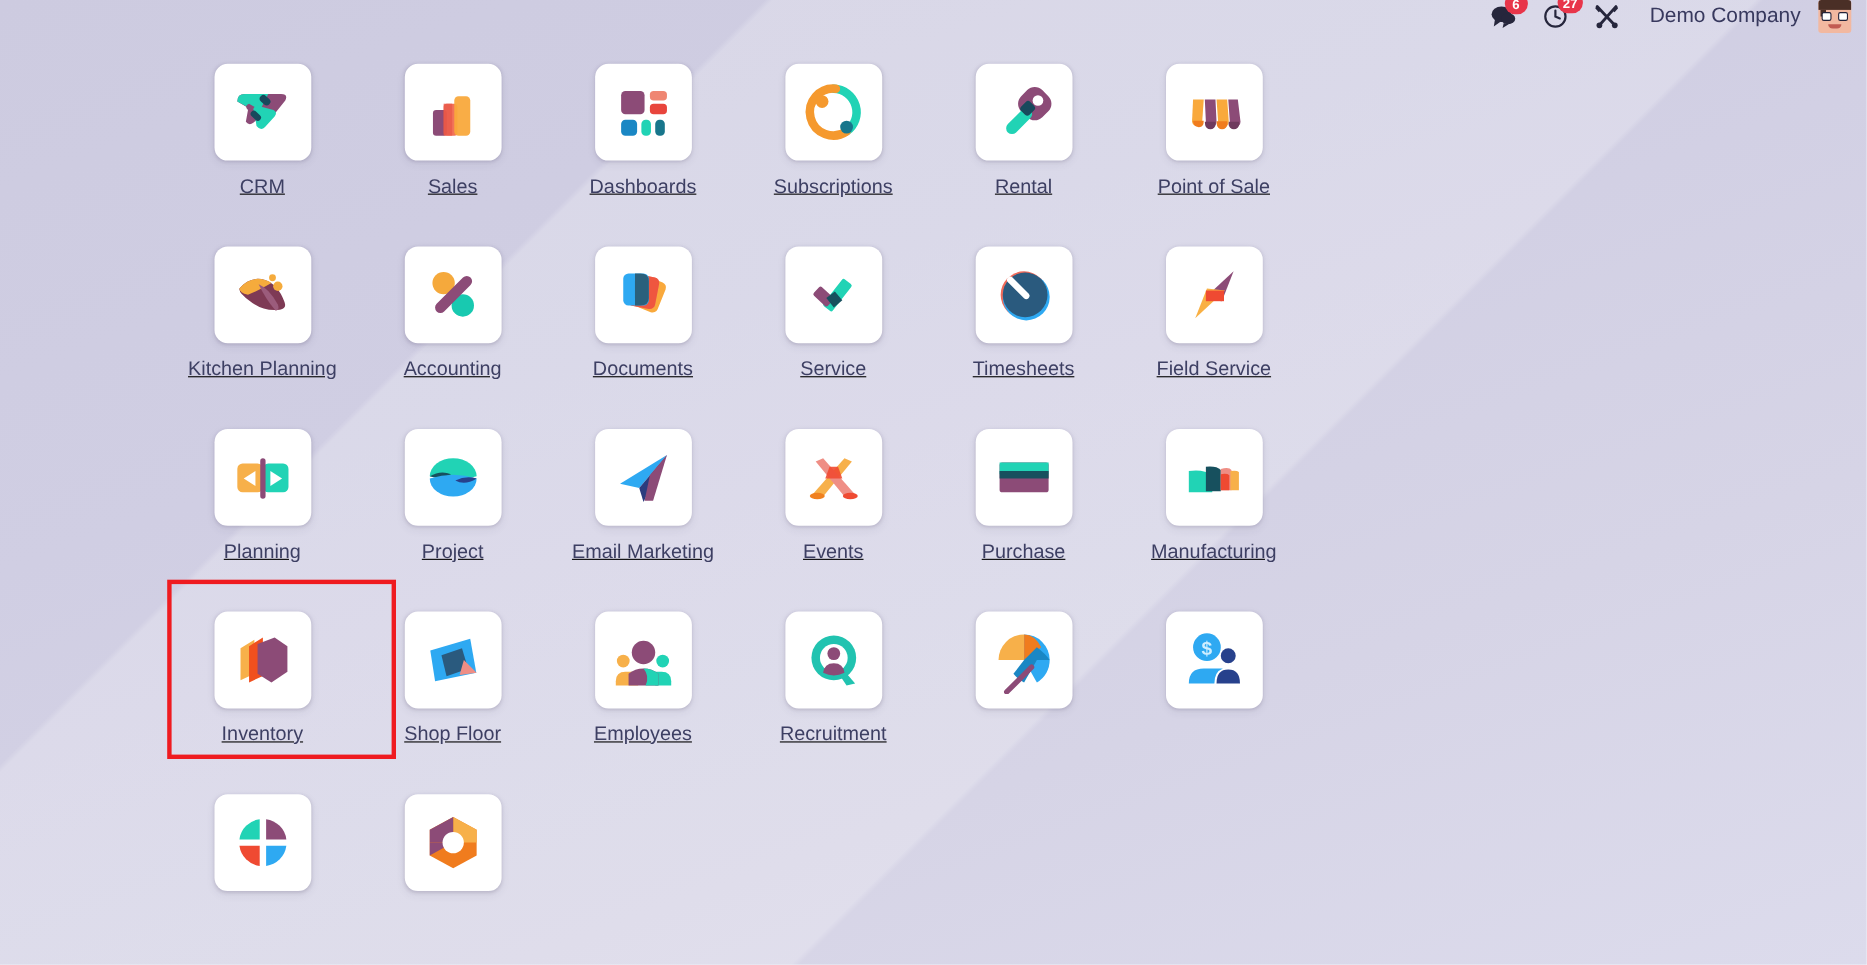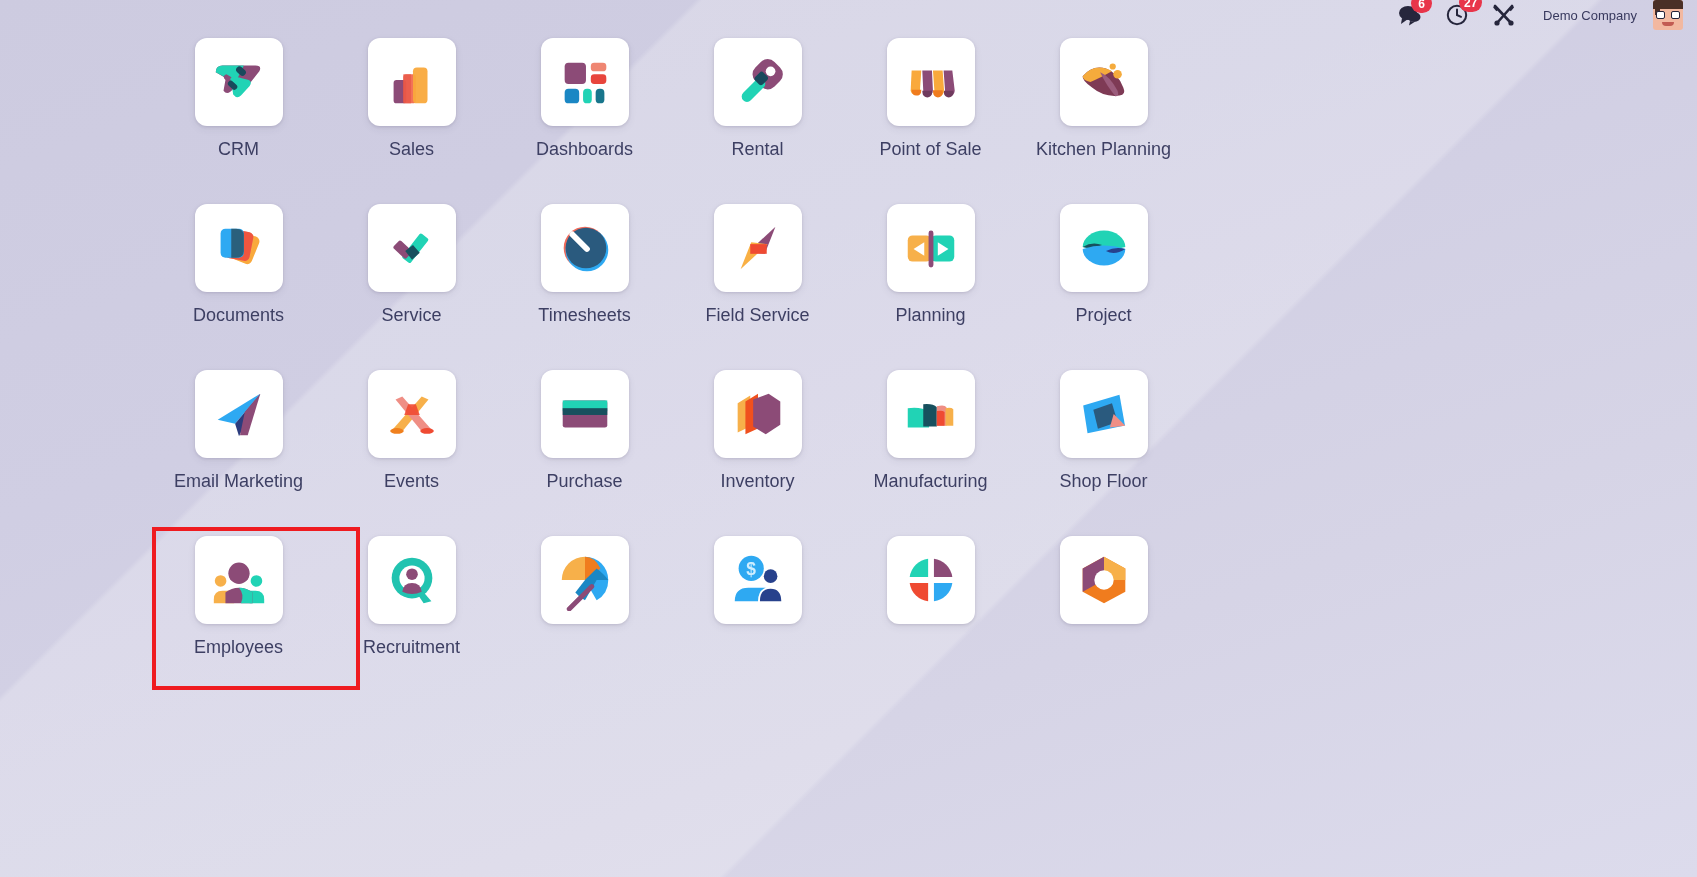--- a/index.html
+++ b/index.html
@@ -24,43 +24,44 @@
   .tb-item { display: flex; align-items: center; position: relative; margin-left: 22px; }
   .badge {
     position: absolute; top: -10px; left: 14px;
     background: #e8354a; color: #ffffff;
     font-size: 12px; font-weight: 700;
     border-radius: 11px; min-width: 21px; height: 19px;
     display: flex; align-items: center; justify-content: center;
     padding: 0 5px; line-height: 1;
   }
   #company-name {
-    color: #38395e; font-size: 13px; margin-left: 26px; margin-right: 16px;
+    color: #38395e; font-size: 19px; margin-left: 26px; margin-right: 16px;
     white-space: nowrap;
   }
   #avatar {
     width: 30px; height: 30px; border-radius: 3px; overflow: hidden;
     background: #f2b8a0; position: relative; flex: 0 0 auto;
   }
   .av-hair { position:absolute; top:0; left:0; width:100%; height:9px; background:#4a2f26; }
   .av-hair:after{ content:""; position:absolute; top:9px; left:2px; width:5px; height:6px; background:#4a2f26;}
   .av-glass { position:absolute; top:11px; left:3px; width:24px; height:8px; }
   .av-glass span { position:absolute; top:0; width:9px; height:8px; border:1.6px solid #23233a; border-radius:2px; background:#fff;}
   .av-glass span.l{left:0;} .av-glass span.r{right:0;}
   .av-mouth{ position:absolute; bottom:4px; left:9px; width:12px; height:4px; background:#c25b52; border-radius:0 0 6px 6px;}
 
   
   #grid {
     position: absolute;
-    top: 28px; left: 152px;
+    top: 48px; left: 152px;
     width: 1120px;
     display: grid;
     grid-template-columns: repeat(6, 173px);
     grid-auto-rows: 166px;
     column-gap: 0px;
+    text-decoration: underline;
   }
   .app {
     width: 173px;
     display: flex; flex-direction: column; align-items: center;
     cursor: pointer;
     padding-top: 10px;
   }
   .tile {
     width: 88px; height: 88px;
     background: #ffffff;
@@ -167,20 +168,31 @@
         <rect x="38" y="12" width="16" height="9" rx="3.5" fill="#ef8672"></rect>
         <rect x="38" y="24" width="16" height="10" rx="3.5" fill="#e8453c"></rect>
         <rect x="11" y="39" width="15" height="15" rx="4" fill="#1a87c4"></rect>
         <rect x="30" y="39" width="9" height="15" rx="4" fill="#21d3b5"></rect>
         <rect x="43" y="39" width="9" height="15" rx="4" fill="#18768c"></rect>
       </svg>
     </div>
     <div class="app-label">Dashboards</div>
   </div>
 
+  <div class="app">
+    <div class="tile">
+      <svg viewBox="0 0 64 64">
+        <path d="M32 10 a22 22 0 0 1 12 40" fill="none" stroke="#21d3b5" stroke-width="8" stroke-linecap="round"></path>
+        <path d="M44 50 a22 22 0 1 1 -10 -40" fill="none" stroke="#f5992e" stroke-width="8" stroke-linecap="round"></path>
+        <circle cx="44" cy="46" r="6" fill="#18768c"></circle>
+        <circle cx="21" cy="22" r="6" fill="#f5992e"></circle>
+      </svg>
+    </div>
+    <div class="app-label">Subscriptions</div>
+  </div>
 
   <div class="app">
     <div class="tile">
       <svg viewBox="0 0 64 64">
         <rect x="28" y="10" width="28" height="28" rx="10" transform="rotate(45 42 24)" fill="#8c4b77"></rect>
         <circle cx="45" cy="21" r="5" fill="#ffffff"></circle>
         <rect x="12" y="35" width="30" height="11" rx="5.5" transform="rotate(-45 27 40)" fill="#21d3b5"></rect>
         <rect x="29" y="23" width="12" height="11" rx="3" transform="rotate(-45 35 28)" fill="#18495c"></rect>
       </svg>
     </div>
@@ -209,20 +221,30 @@
         <path d="M10 26 q10 -12 24 -8 q12 4 18 20 q3 7 -4 8 q-16 2 -28 -8 q-11 -8 -10 -12 Z" fill="#7e3a55"></path>
         <path d="M10 26 q10 -12 24 -8 q4 1 6 3 q-12 7 -22 11 q-8 -2 -8 -6 Z" fill="#f5ab3c"></path>
         <path d="M28 22 q10 4 18 19 q2 5 -2 6 q-10 -12 -16 -25 Z" fill="#9b5c7c"></path>
         <circle cx="41" cy="16" r="3.2" fill="#f5ab3c"></circle>
         <circle cx="46" cy="24" r="4.4" fill="#f5ab3c"></circle>
       </svg>
     </div>
     <div class="app-label">Kitchen Planning</div>
   </div>
 
+  <div class="app">
+    <div class="tile">
+      <svg viewBox="0 0 64 64">
+        <circle cx="23" cy="21" r="10.5" fill="#f5a93c"></circle>
+        <circle cx="41" cy="42" r="10.5" fill="#18c9b0"></circle>
+        <rect x="10" y="27" width="45" height="10" rx="5" transform="rotate(-45 32 32)" fill="#8c4b77"></rect>
+      </svg>
+    </div>
+    <div class="app-label">Accounting</div>
+  </div>
 
   <div class="app">
     <div class="tile">
       <svg viewBox="0 0 64 64">
         <rect x="22" y="16" width="28" height="30" rx="5" transform="rotate(22 36 31)" fill="#f9a93c"></rect>
         <rect x="19" y="14" width="26" height="30" rx="5" transform="rotate(11 32 29)" fill="#ef8672"></rect>
         <rect x="19" y="14" width="26" height="30" rx="5" transform="rotate(11 32 29)" fill="#ef4a32" opacity="0.8"></rect>
         <rect x="13" y="12" width="24" height="30" rx="5" fill="#2ea9f2"></rect>
         <path d="M24 12 h5 q8 0 8 7 v16 q0 7 -8 7 h-5 Z" fill="#2a5a72" opacity="0.92"></path>
       </svg>
@@ -321,39 +343,39 @@
         <rect x="9" y="18" width="46" height="11" fill="#21d3b5"></rect>
         <rect x="9" y="26" width="46" height="7" fill="#17505e"></rect>
       </svg>
     </div>
     <div class="app-label">Purchase</div>
   </div>
 
   <div class="app">
     <div class="tile">
       <svg viewBox="0 0 64 64">
-        <path d="M11 21 L24 13 L24 45 L11 51 Z" fill="#f7b04a"></path>
-        <path d="M19 19 L32 11 L32 47 L19 53 Z" fill="#f0501e"></path>
-        <path d="M27 17 L43 11 L55 19 L55 43 L40 53 L27 45 Z" fill="#8c4b77"></path>
-      </svg>
-    </div>
-    <div class="app-label">Inventory</div>
-  </div>
-
-  <div class="app">
-    <div class="tile">
-      <svg viewBox="0 0 64 64">
         <path d="M8 46 L8 26 q14 -2 22 4 l0 16 Z" fill="#21d3b5"></path>
         <path d="M24 45 L24 22 q10 -1 14 3 L38 45 Z" fill="#17505e"></path>
         <path d="M38 44 L38 24 q8 -2 10 1 L48 44 Z" fill="#ef8e85"></path>
         <path d="M38 44 L38 29 q6 -1 8 1 L46 44 Z" fill="#ef4a32"></path>
         <path d="M47 44 L47 26 q6 -1 8 1 L55 44 Z" fill="#f7b04a"></path>
       </svg>
     </div>
     <div class="app-label">Manufacturing</div>
+  </div>
+
+  <div class="app">
+    <div class="tile">
+      <svg viewBox="0 0 64 64">
+        <path d="M11 21 L24 13 L24 45 L11 51 Z" fill="#f7b04a"></path>
+        <path d="M19 19 L32 11 L32 47 L19 53 Z" fill="#f0501e"></path>
+        <path d="M27 17 L43 11 L55 19 L55 43 L40 53 L27 45 Z" fill="#8c4b77"></path>
+      </svg>
+    </div>
+    <div class="app-label">Inventory</div>
   </div>
 
   <div class="app">
     <div class="tile">
       <svg viewBox="0 0 64 64">
         <path d="M11 22 L49 13 L53 45 L14 51 Z" fill="#2ea9f2" transform="rotate(-3 32 32)"></path>
         <path d="M22 26 L42 22 L45 42 L24 46 Z" fill="#2a5a7e" transform="rotate(-8 33 34)"></path>
         <path d="M42 32 L54 44 L38 46 Z" fill="#ef8e85"></path>
       </svg>
     </div>

